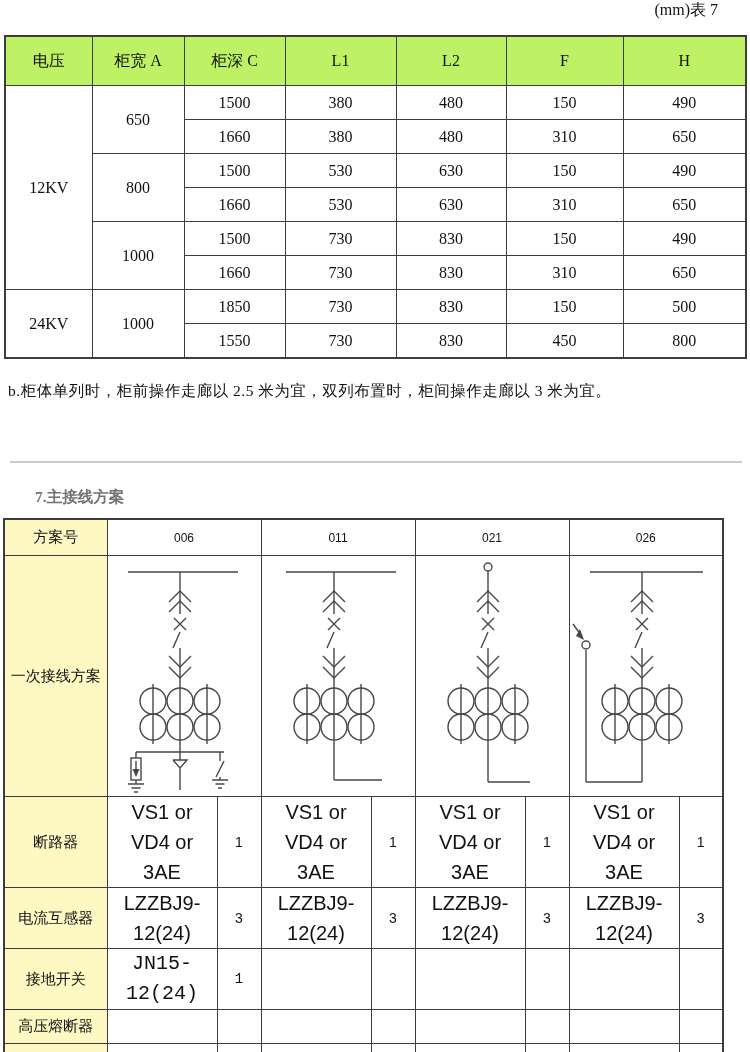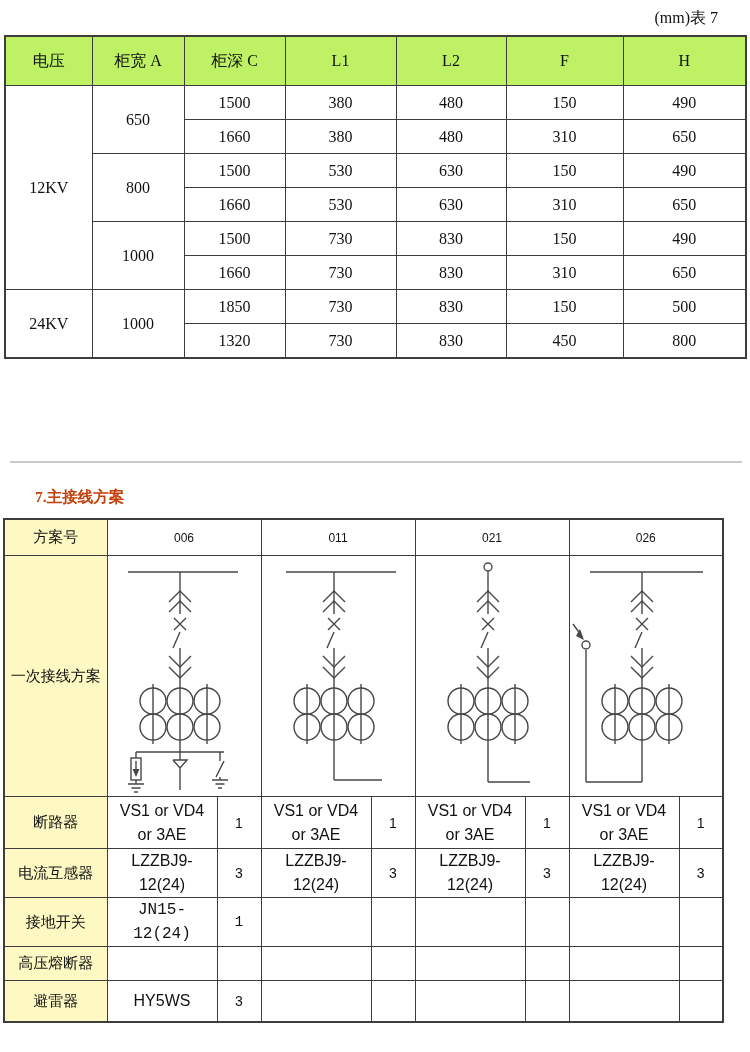--- a/index.html
+++ b/index.html
@@ -1,54 +1,54 @@
 <!DOCTYPE html>
 <html><head>
 <meta charset="utf-8">
 <style>
   html,body{margin:0;padding:0;background:#ffffff;}
   .page{position:relative;width:750px;height:1052px;background:#fff;overflow:hidden;
         font-family:"Liberation Serif","DejaVu Serif",serif;color:#111;}
   .serif{font-family:"Liberation Serif","DejaVu Serif",serif;}
   .sans{font-family:"Liberation Sans","DejaVu Sans",sans-serif;}
 
-  .caption{position:absolute;top:8px;right:32px;font-size:16px;}
+  .caption{position:absolute;top:0;right:32px;font-size:16px;}
 
   table{border-collapse:collapse;table-layout:fixed;}
   td,th{border:1px solid #3d3d3d;text-align:center;vertical-align:middle;
         padding:0 3px;font-weight:normal;overflow:hidden;}
 
   
   .dim-table{position:absolute;left:4px;top:35px;width:741px;border:2px solid #3d3d3d;}
   .dim-table thead th{background:#bef264;height:48px;font-size:16px;}
   .dim-table tbody td{height:33px;font-size:16px;background:#fff;margin-left:32px;}
 
   .note{position:absolute;left:8px;top:381px;font-size:15.5px;letter-spacing:.5px;}
 
   .divider{position:absolute;left:10px;top:461px;width:732px;height:0;
            border-top:2px solid #c9c9c9;}
 
   .section-heading{position:absolute;left:35px;top:487px;font-size:15.5px;
-                   font-weight:bold;color:#c2410c;}
+                   font-weight:bold;color:#737373;}
 
   
   .scheme-table{position:absolute;left:3px;top:518px;width:721px;border:2px solid #3d3d3d;}
   .scheme-table td{background:#fff;}
   .scheme-table .lbl{background:#fef9c3;font-size:15px;}
   .scheme-table .r-head td{height:35px;}
   .scheme-table .r-head .num{font-size:12px;}
   .scheme-table .r-diagram td{height:240px;}
   .scheme-table .diag-cell{vertical-align:middle;text-align:center;padding:0;}
   .scheme-table .r-eq0 td{height:51px;}
   .scheme-table .r-eq1 td{height:43px;text-align:center;}
   .scheme-table .r-eq2 td{height:33px;}
   .scheme-table .r-eq3 td{height:36px;font-family:Liberation Mono, monospace;}
   .scheme-table .r-eq4 td{height:33px;}
   .scheme-table .r-eq5 td{height:40px;}
-  .scheme-table .model{font-size:16px;line-height:1.5;}
+  .scheme-table .model{font-size:20px;line-height:1.5;}
   .scheme-table .qty{font-size:14px;}
   .diag-lbl{line-height:1.6;}
   svg{display:block;margin:0 auto;}
 </style>
 </head>
 <body>
 
 <div class="page">
 
   <div class="caption">(mm)表 7</div>
@@ -124,29 +124,30 @@
       <tr>
         <td rowspan="2">24KV</td>
         <td rowspan="2">1000</td>
         <td>1850</td>
         <td>730</td>
         <td>830</td>
         <td>150</td>
         <td>500</td>
       </tr>
       <tr>
-        <td>1320</td>
+        <td>1550</td>
         <td>730</td>
         <td>830</td>
         <td>450</td>
         <td>800</td>
       </tr>
     </tbody>
   </table>
 
+  <div class="note">b.柜体单列时，柜前操作走廊以 2.5 米为宜，双列布置时，柜间操作走廊以 3 米为宜。</div>
 
   <div class="divider"></div>
 
   <div class="section-heading">7.主接线方案</div>
 
   <table class="scheme-table">
     <colgroup>
       <col style="width:103px">
       <col style="width:110px">
         <col style="width:44px">

